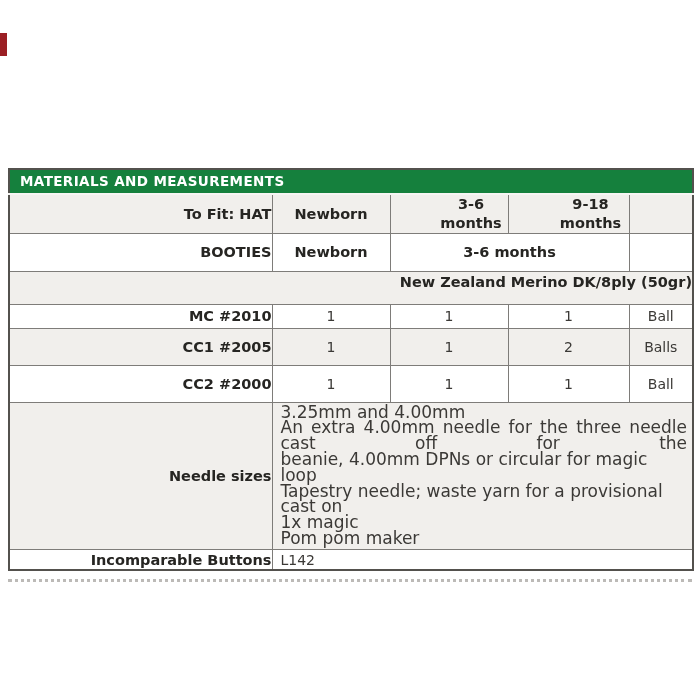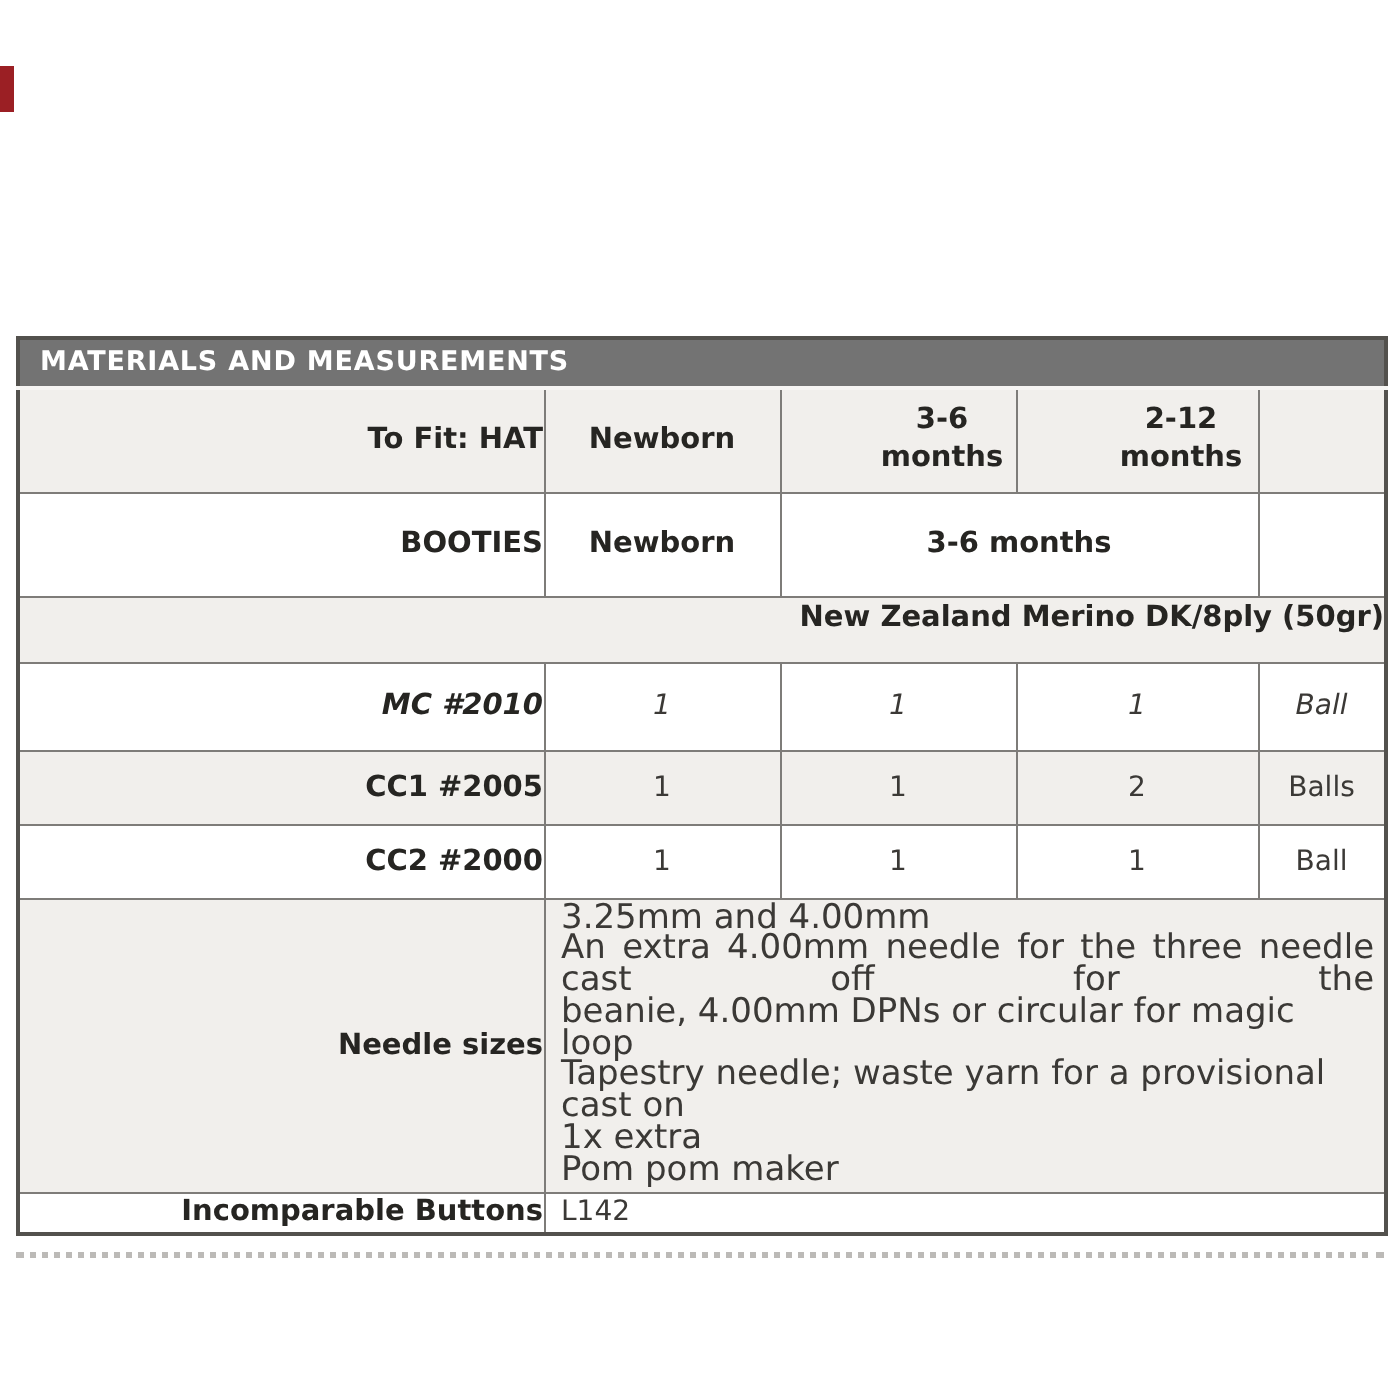--- a/index.html
+++ b/index.html
@@ -24,36 +24,36 @@
   col.c-912   { width: 121px; }
   col.c-unit  { width: 64px; }
 
   td {
     border: 1px solid #7e7c79;
     vertical-align: middle;
     font-size: 14px; color: #3b3936;
   }
 
   td.hdr {
-    background: #737373; color: #ffffff;
+    background: #15803d; color: #ffffff;
     font-weight: bold; font-size: 13.5px; letter-spacing: 0.4px;
     height: 22px; padding: 3px 10px 4px 10px;
     border-bottom: 2px solid #f6f5f3;
   }
 
   .bg-alt { background: #f1efec; }
   .bg-wht { background: #ffffff; }
 
   td.lab { font-weight: bold; font-size: 14.5px; color: #262522; padding-left: 8px; text-align: right; }
   td.ctr { text-align: center; }
   td.bold { font-weight: bold; color: #262522; font-size: 14.5px; }
 
-  tr.r-hat td, tr.r-booties td { height: 52px; }
+  tr.r-hat td, tr.r-booties td { height: 38px; }
   tr.r-yarnhdr td { height: 33px; padding-top: 1px; padding-bottom: 12px; }
-  tr.r-mc td { height: 44px; font-style: italic; }
+  tr.r-mc td { height: 24px; }
   tr.r-cc1 td, tr.r-cc2 td { height: 37px; }
   tr.r-needles td { height: 97px; }
   tr.r-buttons td { height: 21px; }
 
   .two-line { line-height: 1.3; display: block; }
   .two-line span { display: block; padding-left: 44px; }
 
   .indent { padding-left: 50px; }
 
   td.needle-text {
@@ -91,21 +91,21 @@
         <td class="bg-alt lab">To Fit: HAT</td>
         <td class="bg-alt ctr bold">Newborn</td>
         <td class="bg-alt ctr bold">
           <span class="two-line">
             <span>3-6</span>
             <span>months</span>
           </span>
         </td>
         <td class="bg-alt ctr bold">
           <span class="two-line">
-            <span>2-12</span>
+            <span>9-18</span>
             <span>months</span>
           </span>
         </td>
         <td class="bg-alt"></td>
       </tr>
 
       <tr class="r-booties">
         <td class="bg-wht lab indent">BOOTIES</td>
         <td class="bg-wht ctr bold">Newborn</td>
         <td class="bg-wht ctr bold" colspan="2">3-6 months</td>
@@ -140,21 +140,21 @@
         <td class="bg-wht ctr">Ball</td>
       </tr>
 
       <tr class="r-needles">
         <td class="bg-alt lab">Needle sizes</td>
         <td class="bg-alt needle-text" colspan="4">
           <div>3.25mm and 4.00mm</div>
           <div class="just">An extra 4.00mm needle for the three needle cast off for the</div>
           <div>beanie, 4.00mm DPNs or circular for magic loop</div>
           <div>Tapestry needle; waste yarn for a provisional cast on</div>
-          <div>1x extra</div>
+          <div>1x magic</div>
           <div>Pom pom maker</div>
         </td>
       </tr>
 
       <tr class="r-buttons">
         <td class="bg-wht lab">Incomparable Buttons</td>
         <td class="bg-wht" colspan="4" style="padding-left:8px;margin-top:20px;">L142</td>
       </tr>
     </tbody>
   </table>

